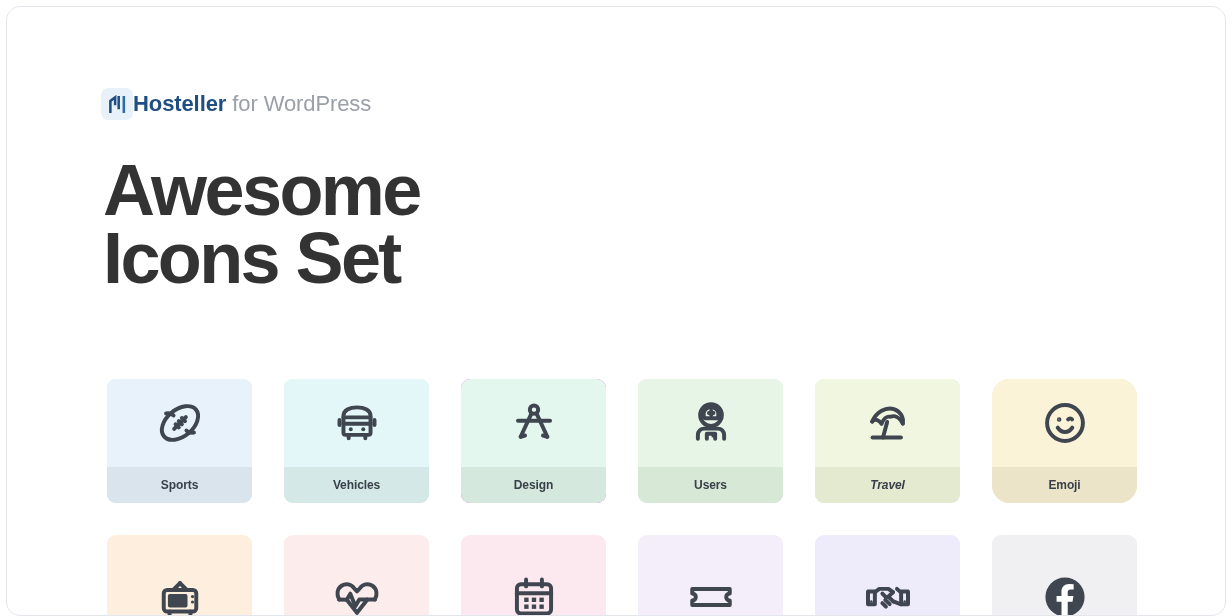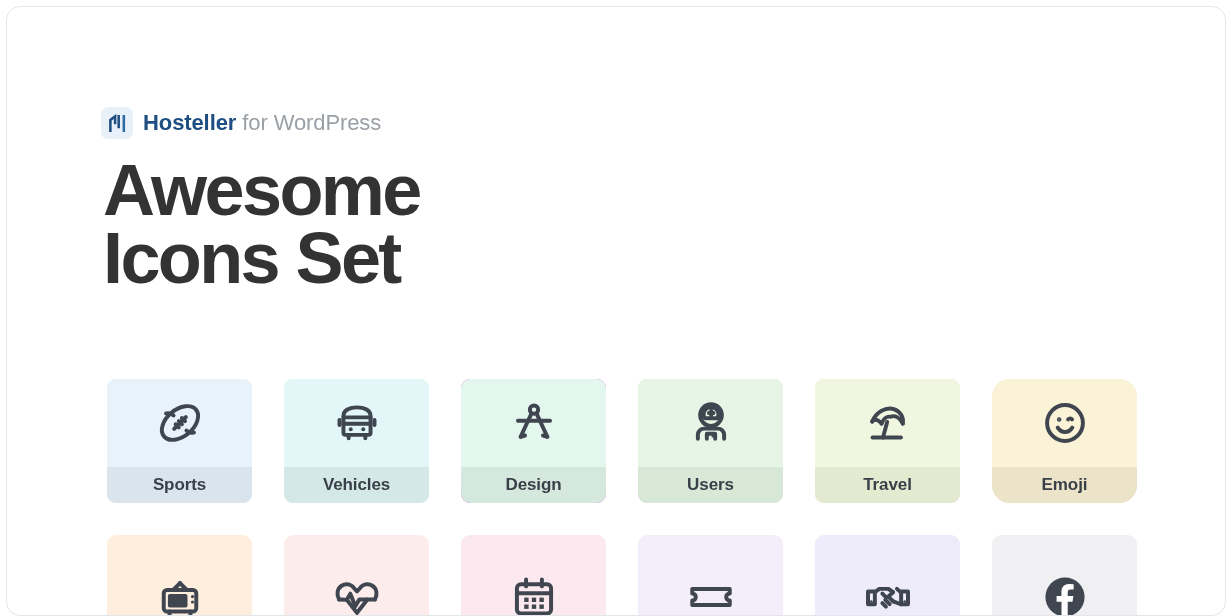--- a/index.html
+++ b/index.html
@@ -21,24 +21,23 @@
     background: #ffffff;
     border: 1px solid #e3e7ec;
     border-radius: 14px;
     overflow: hidden;
   }
 
   
   .brand {
     position: absolute;
     left: 94px;
-    top: 100px;
-    display: flex;
-    align-items: center;
-    gap: 10px;
+    top: 81px;
+    display: flex;
+    align-items: center;
   }
   .brand-mark {
     width: 32px;
     height: 32px;
     border-radius: 7px;
     background: #e8f1fa;
     display: flex;
     align-items: center;
     justify-content: center;
     flex: none;
@@ -91,21 +90,21 @@
     align-items: center;
     justify-content: center;
   }
   .card-icon svg { display: block; }
   .card-label {
     height: 36px;
     flex: none;
     display: flex;
     align-items: center;
     justify-content: center;
-    font-size: 17px;
+    font-size: 12px;
     font-weight: 700;
     color: #3a4049;
     letter-spacing: -0.1px;
   }
 </style>
 </head>
 <body>
 
 <div class="page-frame">
 
@@ -165,21 +164,21 @@
       <circle cx="12" cy="8.2" r="5.2" fill="none" stroke="#3f4650" stroke-width="1.9" stroke-linecap="round" stroke-linejoin="round"></circle>
       <path d="M8.5 7.1a3.6 3.6 0 0 1 3.5-2.7 3.6 3.6 0 0 1 3.5 2.7v2.6H9.6a1.1 1.1 0 0 1-1.1-1.1z" fill="none" stroke="#3f4650" stroke-width="1.9" stroke-linecap="round" stroke-linejoin="round"></path>
       <path d="M11 7.2h2.2M12.1 6.1v2.2" fill="none" stroke="#3f4650" stroke-width="1.9" stroke-linecap="round" stroke-linejoin="round"></path>
       <path d="M5.7 19.6v-1.9a3 3 0 0 1 3-3h6.6a3 3 0 0 1 3 3v1.9" fill="none" stroke="#3f4650" stroke-width="1.9" stroke-linecap="round" stroke-linejoin="round"></path>
       <path d="M10 19.6v-2.4h4v2.4" fill="none" stroke="#3f4650" stroke-width="1.9" stroke-linecap="round" stroke-linejoin="round"></path>
       <rect x="12.3" y="17.8" width="1.4" height="1.1" fill="#3f4650"></rect>
     </svg>
         </div>
         <div class="card-label" style="background: rgb(216, 232, 214);">Users</div>
       </div>
-      <div class="card" style="background: rgb(227, 234, 208);">
+      <div class="card" style="background: rgb(227, 234, 208); font-style: italic;">
         <div class="card-icon" style="background: rgb(241, 246, 225);">
           <svg width="50" height="50" viewBox="0 0 24 24">
       <path d="M4.4 11.3c2-4.6 6.6-7.2 10.4-6 3.2 1 4.8 4.1 4.3 7" fill="none" stroke="#3f4650" stroke-width="1.9" stroke-linecap="round" stroke-linejoin="round"></path>
       <path d="M4.4 11.3c1.5-1.6 3.5-.6 4.5 1.1M8.9 12.4c.8-2.2 2.4-3.8 4.3-3.4M13.2 9c2.1-.9 4.4.5 5.9 3.3" fill="none" stroke="#3f4650" stroke-width="1.9" stroke-linecap="round" stroke-linejoin="round"></path>
       <path d="M11.6 11.5L9.6 19" fill="none" stroke="#3f4650" stroke-width="1.9" stroke-linecap="round" stroke-linejoin="round"></path>
       <path d="M4.6 19h13.6" fill="none" stroke="#3f4650" stroke-width="1.9" stroke-linecap="round" stroke-linejoin="round"></path>
     </svg>
         </div>
         <div class="card-label" style="background: rgb(227, 234, 208);">Travel</div>
       </div>

